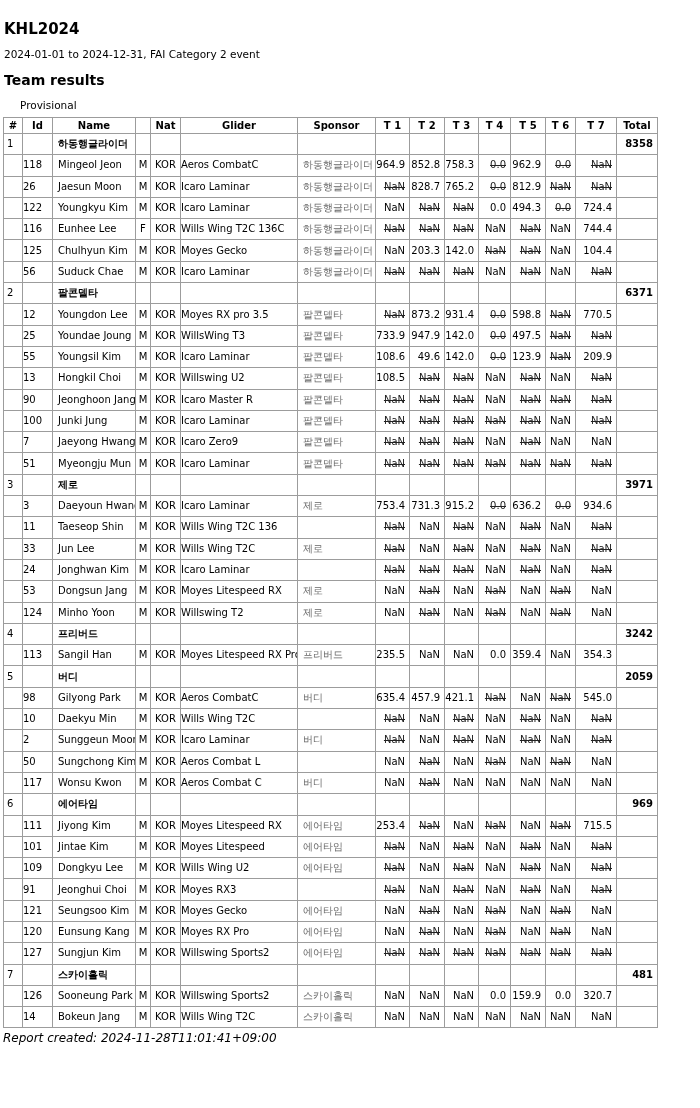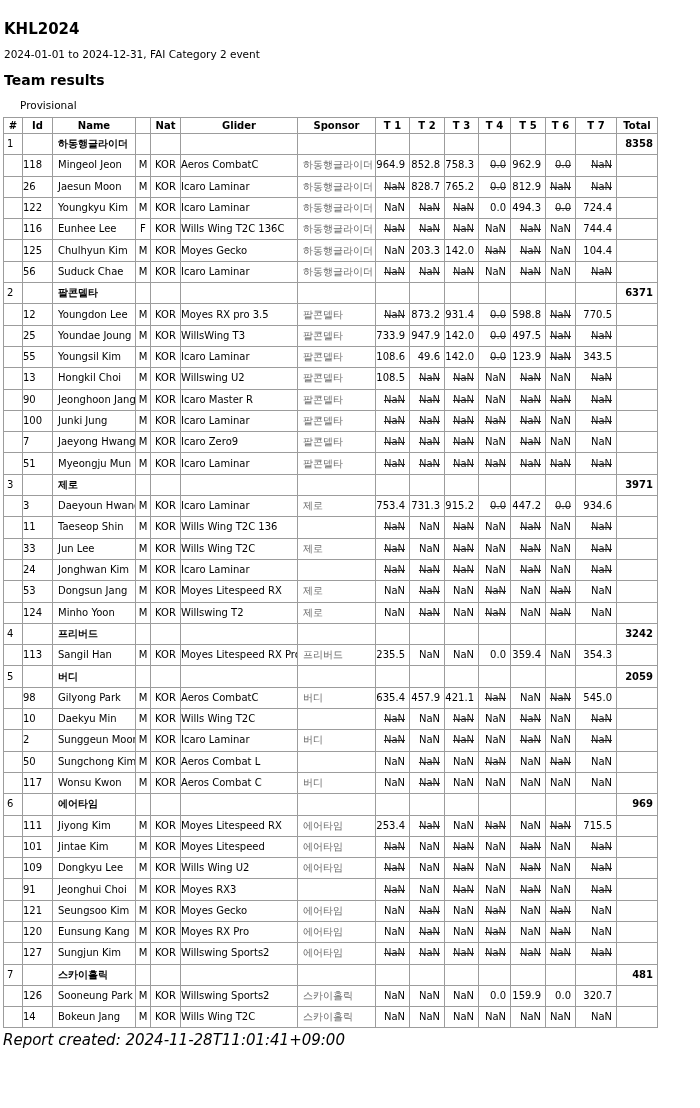--- a/index.html
+++ b/index.html
@@ -30,21 +30,21 @@
   td.id     { text-align:left; }
   td.name   { text-align:left; padding-left:5px; }
   td.teamname { text-align:left; padding-left:5px; font-weight:bold; }
   td.gender { text-align:center; }
   td.nat    { text-align:center; }
   td.glider { text-align:left; }
   td.sponsor{ text-align:left; padding-left:5px; color:#666; }
   td.num    { text-align:right; padding-right:4px; }
   td.total  { text-align:right; padding-right:4px; font-weight:bold; }
   .struck   { text-decoration:line-through; color:#222; }
-  .report-footer { font-style:italic; font-size:15px; margin:3px 0 0 0px; }
+  .report-footer { font-style:italic; font-size:12px; margin:3px 0 0 0px; }
 </style>
 </head>
 <body>
 
 <div class="page">
   <div class="page-title">KHL2024</div>
   <div class="subtitle">2024-01-01 to 2024-12-31, FAI Category 2 event</div>
   <div class="section-title">Team results</div>
   <div class="status">Provisional</div>
 
@@ -263,21 +263,21 @@
           <td class="gender">M</td>
           <td class="nat">KOR</td>
           <td class="glider">Icaro Laminar</td>
           <td class="sponsor">팔콘델타</td>
           <td class="num">108.6</td>
           <td class="num">49.6</td>
           <td class="num">142.0</td>
           <td class="num"><span class="struck">0.0</span></td>
           <td class="num">123.9</td>
           <td class="num"><span class="struck">NaN</span></td>
-          <td class="num">343.5</td>
+          <td class="num">209.9</td>
           <td class="total"></td>
         </tr>
         <tr>
           <td class="rank"></td>
           <td class="id">13</td>
           <td class="name">Hongkil Choi</td>
           <td class="gender">M</td>
           <td class="nat">KOR</td>
           <td class="glider">Willswing U2</td>
           <td class="sponsor">팔콘델타</td>
@@ -380,21 +380,21 @@
           <td class="id">3</td>
           <td class="name">Daeyoun Hwang</td>
           <td class="gender">M</td>
           <td class="nat">KOR</td>
           <td class="glider">Icaro Laminar</td>
           <td class="sponsor">제로</td>
           <td class="num">753.4</td>
           <td class="num">731.3</td>
           <td class="num">915.2</td>
           <td class="num"><span class="struck">0.0</span></td>
-          <td class="num">447.2</td>
+          <td class="num">636.2</td>
           <td class="num"><span class="struck">0.0</span></td>
           <td class="num">934.6</td>
           <td class="total"></td>
         </tr>
         <tr>
           <td class="rank"></td>
           <td class="id">11</td>
           <td class="name">Taeseop Shin</td>
           <td class="gender">M</td>
           <td class="nat">KOR</td>

